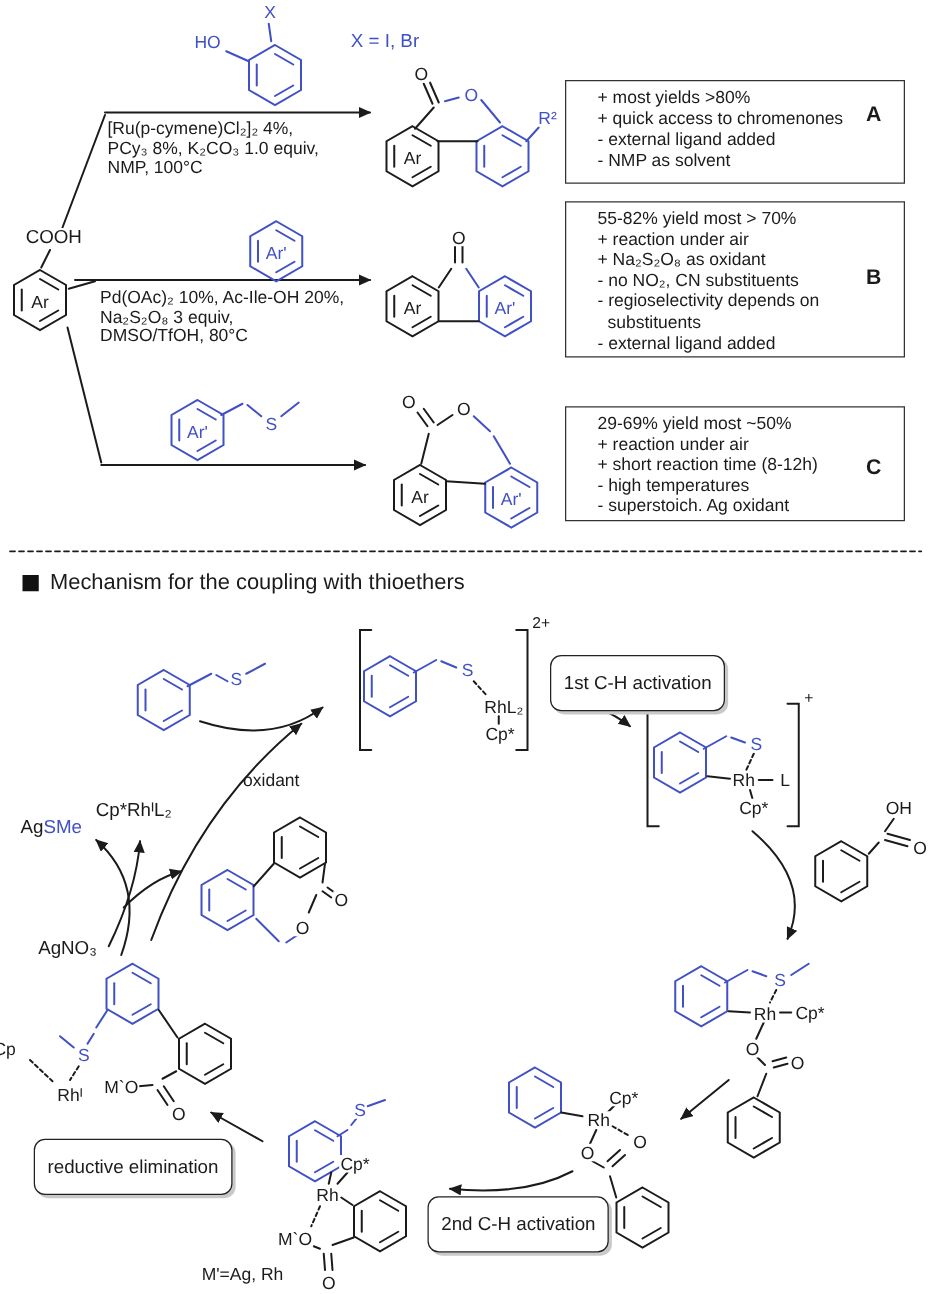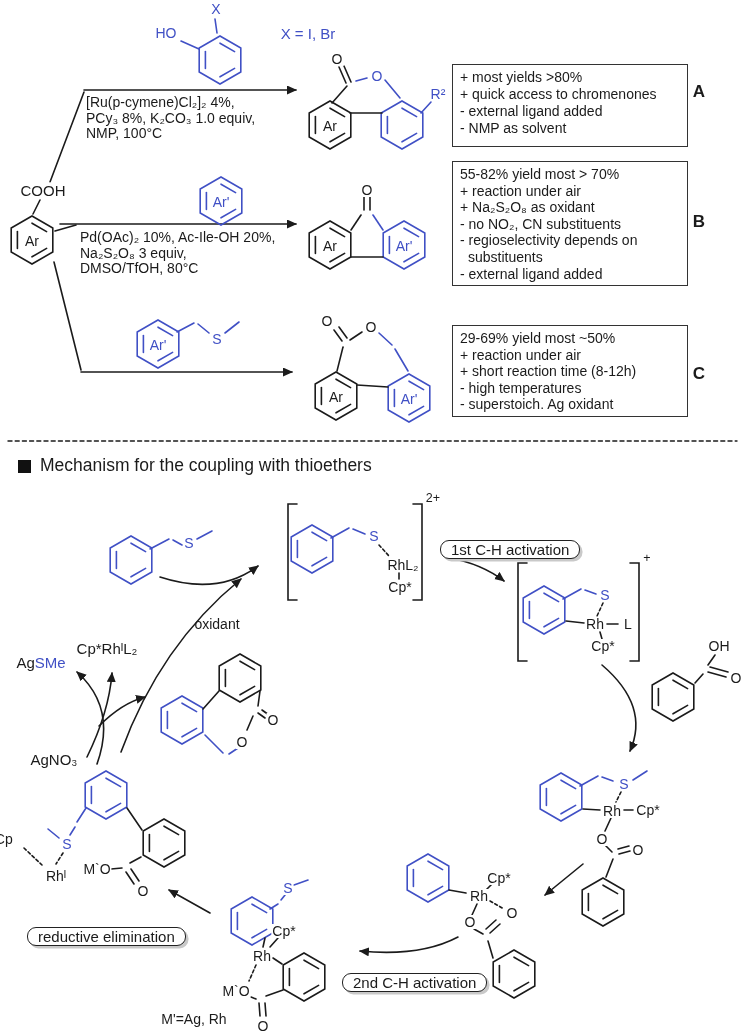--- a/index.html
+++ b/index.html
@@ -2,24 +2,24 @@
 <html><head>
 <meta charset="utf-8">
 <style>
   html,body{margin:0;padding:0;background:#ffffff;font-family:"Liberation Sans",sans-serif;}
   .page{position:relative;width:745px;height:1035px;background:#fff;overflow:hidden;color:#1b1b1b;}
   svg.art{position:absolute;left:0;top:0;}
   .lbl{position:absolute;transform:translate(-50%,-50%);font-size:14px;white-space:nowrap;background:#fff;padding:0 1px;line-height:1;}
   .lbl.nobg{background:transparent;}
   .blue{color:#4050c5;}
   .cond{position:absolute;font-size:14px;line-height:15.5px;white-space:nowrap;}
-  .note{position:absolute;border:1.3px solid #333;background:#fff;font-size:14px;padding:4px 7px;line-height:17px;}
+  .note{position:absolute;border:1.3px solid #333;background:#fff;font-size:14px;padding:4px 25px;line-height:17px;}
   .note .ind{padding-left:8px;}
   .blab{position:absolute;font-weight:bold;font-size:17px;transform:translate(-50%,-50%);}
-  .pill{position:absolute;border:1.5px solid #222;border-radius:9px;background:#fff;padding:0 10px;font-size:15px;white-space:nowrap;box-shadow:2.5px 2.5px 0 #c9c9c9;margin-top:16px;}
+  .pill{position:absolute;border:1.5px solid #222;border-radius:9px;background:#fff;padding:13px 10px;font-size:15px;white-space:nowrap;box-shadow:2.5px 2.5px 0 #c9c9c9;}
   .heading{position:absolute;font-size:17.5px;font-weight:normal;white-space:nowrap;}
   .sq{position:absolute;width:13px;height:13px;background:#111;}
   .chg{position:absolute;transform:translate(-50%,-50%);font-size:12.5px;}
 </style>
 </head>
 <body>
 
 <div class="page">
 
 <svg class="art" width="745" height="1035" viewBox="0 0 745 1035">

